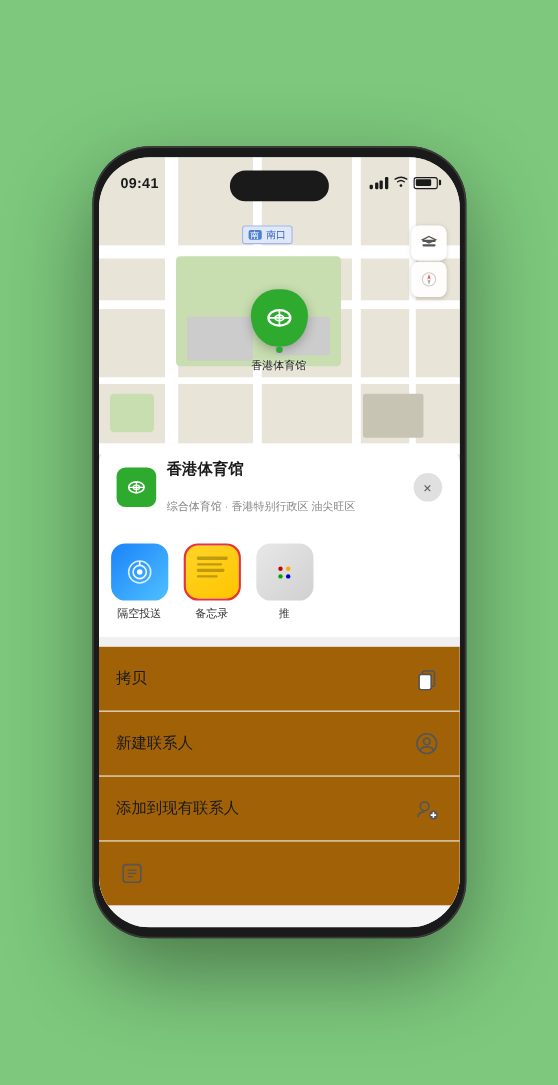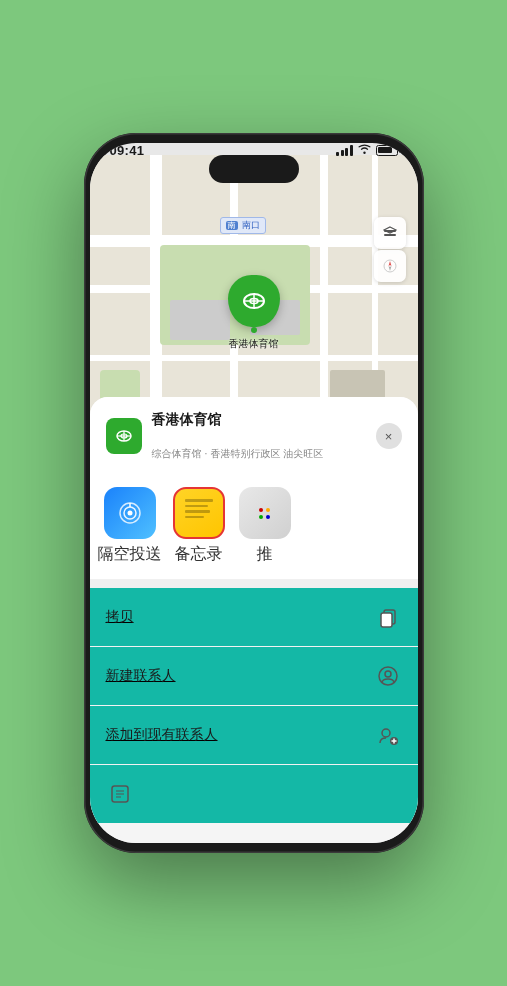--- a/index.html
+++ b/index.html
@@ -49,21 +49,21 @@
 
     
     .status-bar {
       position: absolute;
       top: 0;
       left: 0;
       right: 0;
       height: 52px;
       z-index: 50;
       display: flex;
-      align-items: flex-start;
+      align-items: center;
       justify-content: space-between;
       padding: 0 20px 6px;
       color: #1a1a1a;
     }
 
     .status-time {
       font-size: 13px;
       font-weight: 600;
       letter-spacing: 0.3px;
     }
@@ -123,21 +123,20 @@
 
     
     .map-area {
       position: absolute;
       top: 0;
       left: 0;
       right: 0;
       height: 340px;
       background: #e8e4d8;
       overflow: hidden;
-      margin-top: 12px;
     }
 
     
     .map-road-h {
       position: absolute;
       background: #ffffff;
       height: 12px;
     }
     .map-road-v {
       position: absolute;
@@ -350,21 +349,21 @@
     .app-icon-wrap.notes {
       background: linear-gradient(145deg, #ffd426, #ffc500);
       border: 2px solid #e53535;
     }
 
     .app-icon-wrap.more {
       background: linear-gradient(135deg, #e8e8e8, #d0d0d0);
     }
 
     .app-label {
-      font-size: 16px;
+      font-size: 10px;
       color: #333;
       text-align: center;
     }
 
     
     .notes-lines {
       display: flex;
       flex-direction: column;
       gap: 3px;
       padding: 4px;
@@ -390,22 +389,21 @@
     }
 
     
     .sheet-divider {
       height: 8px;
       background: #f0f0f0;
     }
 
     
     .action-list {
-      background: #14b8a6;
-      text-decoration: underline;
+      background: #a16207;
     }
 
     .action-item {
       display: flex;
       align-items: center;
       justify-content: space-between;
       padding: 15px 16px;
       border-bottom: 1px solid #f2f2f2;
       cursor: pointer;
     }

